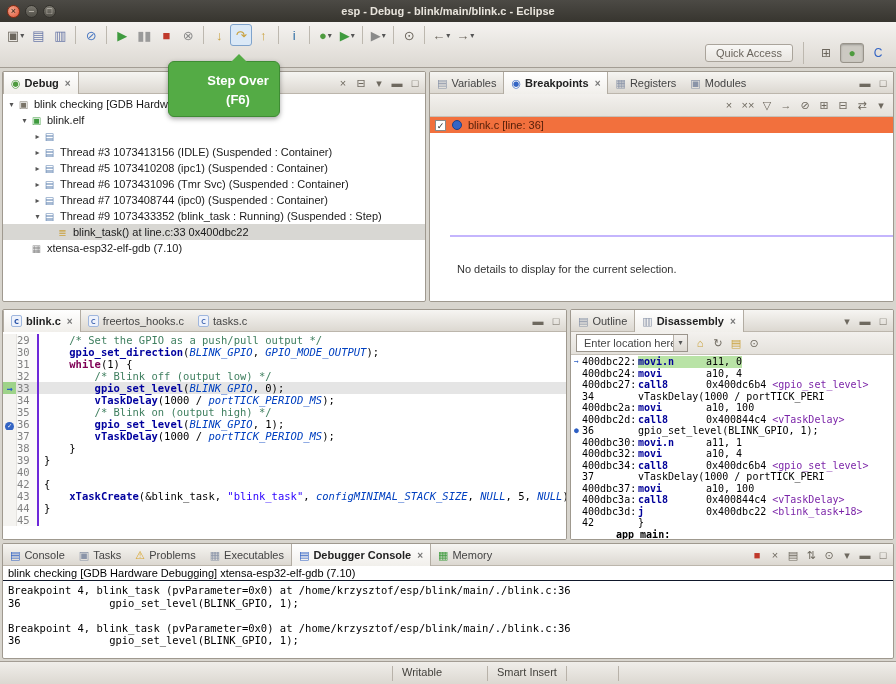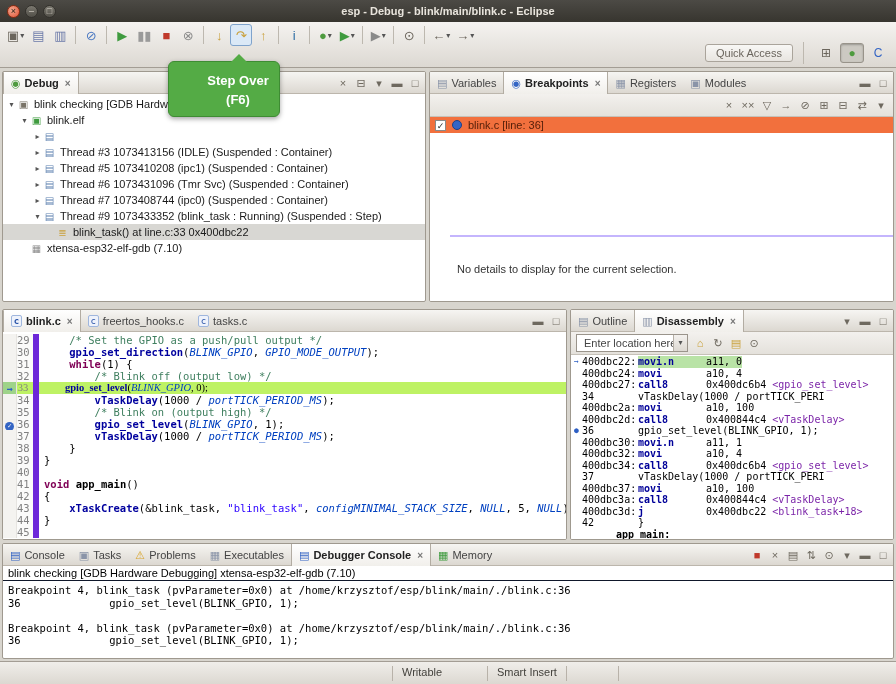--- a/index.html
+++ b/index.html
@@ -79,24 +79,24 @@
   line-height:10px;text-align:center;color:#2a2a2a;flex:none;}
 .bpdot{width:10px;height:10px;border-radius:50%;background:#3465c4;border:1px solid #1e3f85;flex:none;}
 .bp-details{position:absolute;top:118px;left:0;right:0;border-top:2px solid #c4b5fd;
   padding:26px 7px;color:#333;margin-left:20px;}
 
 
 .edlines{position:absolute;top:22px;left:0;right:0;bottom:0;background:#fff;
   font-family:"DejaVu Sans Mono","Liberation Mono",monospace;font-size:10.5px;padding-top:2px;}
 .eline{display:flex;height:12px;line-height:12px;white-space:pre;}
 .eruler{width:14px;background:#f4f3f0;border-right:1px solid #e6e4e0;text-align:center;flex:none;}
-.enum{width:22px;text-align:center;padding-right:4px;color:#808080;background:#fbfbfa;
-  border-right:6px solid #6d28d9;flex:none;}
+.enum{width:22px;text-align:left;padding-right:4px;color:#808080;background:#fbfbfa;
+  border-right:2px solid #6d28d9;flex:none;}
 .ecode{flex:1;padding-left:5px;}
-.eline.cur .ecode,.eline.cur .enum{background:#bef264;font-family:Liberation Serif, serif;}
+.eline.cur .ecode,.eline.cur .enum{background:#e5e5e5;}
 .eline.cur .eruler{background:#9ed389;}
 .curarrow{color:#2d5fc4;font-weight:bold;font-size:10px;}
 .bpmark{display:inline-block;width:9px;height:9px;border-radius:50%;background:#3465c4;
   color:#fff;font-size:7px;line-height:9px;text-align:center;}
 .cm{color:#3f7f5f;}.kw{color:#7f0055;font-weight:bold;}.fn{color:#00009e;font-weight:bold;}
 .mc{color:#0040c0;font-style:italic;}.st{color:#2a00ff;}.pl{color:#000;}.fd{color:#000;font-weight:bold;}
 
 
 .combo{width:112px;height:18px;border:1px solid #9a948b;background:#fff;display:flex;
   align-items:center;overflow:hidden;}
@@ -381,21 +381,20 @@
       <div class="eline"><span class="eruler"></span><span class="enum">31</span><span class="ecode"><span class="pl">    </span><span class="kw">while</span><span class="pl">(1) {</span></span></div>
       <div class="eline"><span class="eruler"></span><span class="enum">32</span><span class="ecode"><span class="cm">        /* Blink off (output low) */</span></span></div>
       <div class="eline cur"><span class="eruler"><span class="curarrow">→</span></span><span class="enum">33</span><span class="ecode"><span class="pl">        </span><span class="fn">gpio_set_level</span><span class="pl">(</span><span class="mc">BLINK_GPIO</span><span class="pl">, 0);</span></span></div>
       <div class="eline"><span class="eruler"></span><span class="enum">34</span><span class="ecode"><span class="pl">        </span><span class="fn">vTaskDelay</span><span class="pl">(1000 / </span><span class="mc">portTICK_PERIOD_MS</span><span class="pl">);</span></span></div>
       <div class="eline"><span class="eruler"></span><span class="enum">35</span><span class="ecode"><span class="cm">        /* Blink on (output high) */</span></span></div>
       <div class="eline"><span class="eruler"><span class="bpmark">✓</span></span><span class="enum">36</span><span class="ecode"><span class="pl">        </span><span class="fn">gpio_set_level</span><span class="pl">(</span><span class="mc">BLINK_GPIO</span><span class="pl">, 1);</span></span></div>
       <div class="eline"><span class="eruler"></span><span class="enum">37</span><span class="ecode"><span class="pl">        </span><span class="fn">vTaskDelay</span><span class="pl">(1000 / </span><span class="mc">portTICK_PERIOD_MS</span><span class="pl">);</span></span></div>
       <div class="eline"><span class="eruler"></span><span class="enum">38</span><span class="ecode"><span class="pl">    }</span></span></div>
       <div class="eline"><span class="eruler"></span><span class="enum">39</span><span class="ecode"><span class="pl">}</span></span></div>
       <div class="eline"><span class="eruler"></span><span class="enum">40</span><span class="ecode"></span></div>
-      <div class="eline"><span class="eruler"></span><span class="enum">41</span><span class="ecode"><span class="kw">void</span><span class="pl"> </span><span class="fd">app_main</span><span class="pl">()</span></span></div>
       <div class="eline"><span class="eruler"></span><span class="enum">42</span><span class="ecode"><span class="pl">{</span></span></div>
       <div class="eline"><span class="eruler"></span><span class="enum">43</span><span class="ecode"><span class="pl">    </span><span class="fn">xTaskCreate</span><span class="pl">(&amp;blink_task, </span><span class="st">"blink_task"</span><span class="pl">, </span><span class="mc">configMINIMAL_STACK_SIZE</span><span class="pl">, </span><span class="mc">NULL</span><span class="pl">, 5, </span><span class="mc">NULL</span><span class="pl">);</span></span></div>
       <div class="eline"><span class="eruler"></span><span class="enum">44</span><span class="ecode"><span class="pl">}</span></span></div>
       <div class="eline"><span class="eruler"></span><span class="enum">45</span><span class="ecode"></span></div>
     </div>
 </div>
 
 <div class="panel" id="dis-panel">
   <div class="tabbar">
     <div class="tabs" id="dis-tabs">

